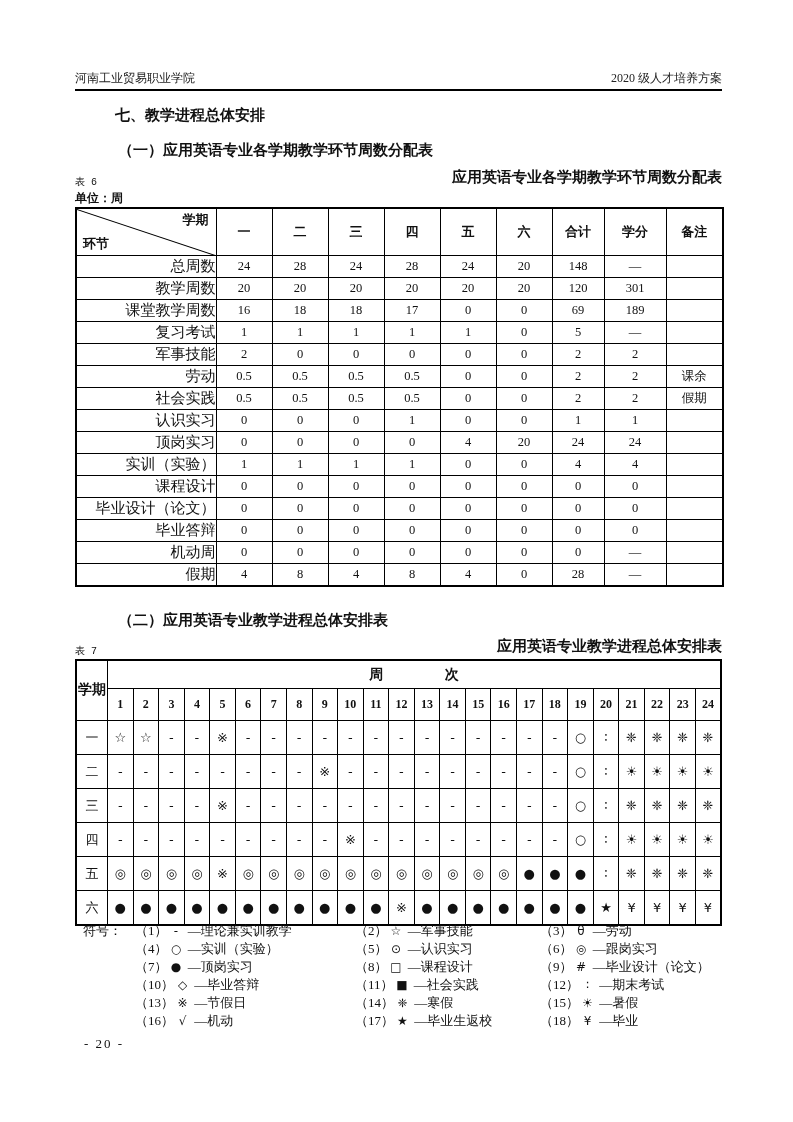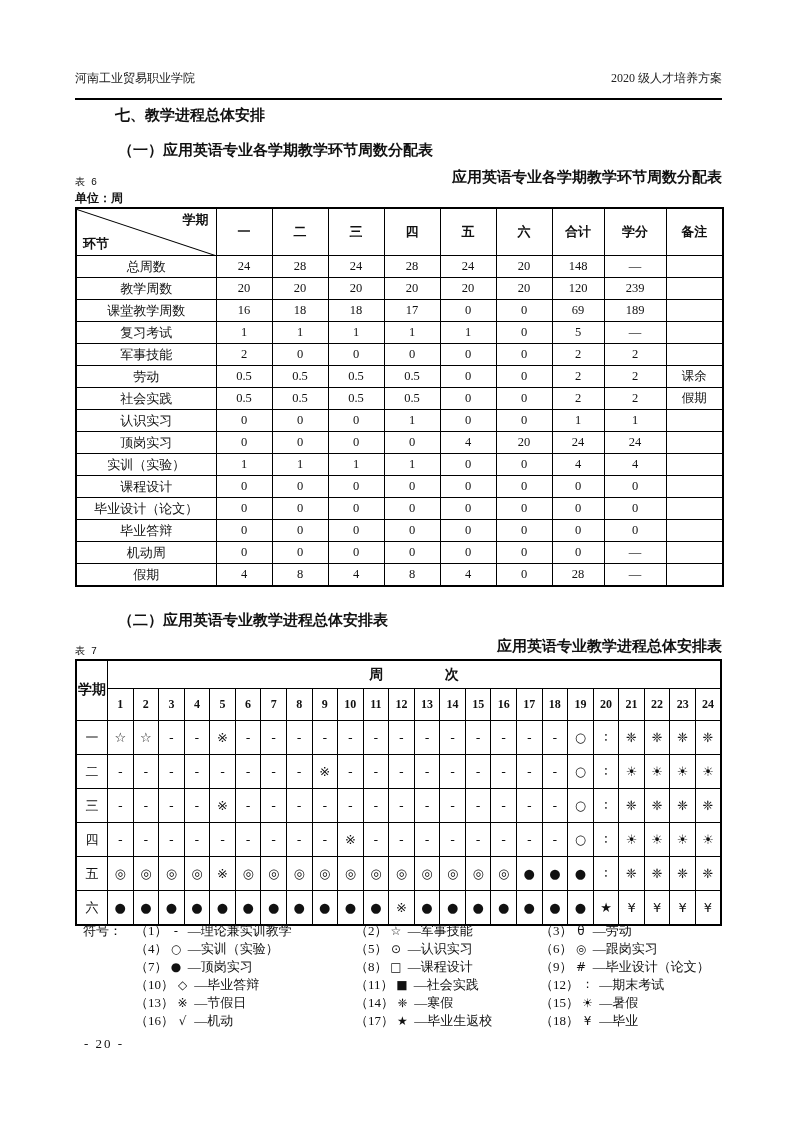--- a/index.html
+++ b/index.html
@@ -2,36 +2,36 @@
 <html><head>
 <meta charset="utf-8">
 <style>
   html,body{margin:0;padding:0;background:#e8e8e8;}
   .page{position:relative;width:793px;height:1122px;background:#ffffff;margin:0 auto;
         font-family:"Liberation Serif","DejaVu Serif",serif;color:#111;overflow:hidden;
         box-shadow:0 0 4px rgba(0,0,0,.25);}
   
   .doc-header{position:absolute;top:70px;left:75px;width:647px;display:flex;
               justify-content:space-between;font-size:12px;color:#222;
-              border-bottom:2px solid #000;padding-bottom:11px;}
+              border-bottom:2px solid #000;padding-bottom:2px;}
   
   .h1{position:absolute;top:106px;left:115px;font-size:15px;font-weight:bold;}
   .h2{position:absolute;font-size:15px;font-weight:bold;left:118px;}
   .cap-row{position:absolute;left:75px;width:647px;height:22px;}
   .cap-no{position:absolute;left:0;bottom:1px;font-size:10px;font-family:Liberation Mono, monospace;}
   .cap-title{position:absolute;left:0;right:0;text-align:right;font-size:15px;font-weight:bold;}
   .unit{position:absolute;top:190px;left:75px;width:647px;text-align:left;
         font-size:12px;font-weight:bold;}
   
   table{border-collapse:collapse;table-layout:fixed;}
   .t6{position:absolute;top:207px;left:75px;width:647px;border:2px solid #000;}
   .t6 th,.t6 td{border:1px solid #000;text-align:center;vertical-align:middle;
                 font-size:12.5px;padding:0;height:21px;line-height:21px;overflow:hidden;}
   .t6 thead th{height:46px;font-weight:bold;font-size:13px;line-height:normal;}
-  .t6 td.lbl{font-size:13px;}
+  .t6 td.lbl{font-size:15px;text-align:right;}
   .diag{position:relative;}
   .diag-line{position:absolute;left:0;top:0;width:147px;height:0;border-top:1px solid #000;
              transform:rotate(18.4deg);transform-origin:0 0;}
   .diag-top{position:absolute;top:2px;right:7px;font-weight:bold;font-size:13px;}
   .diag-bottom{position:absolute;bottom:2px;left:6px;font-weight:bold;font-size:13px;}
   
   .t7{position:absolute;top:659px;left:75px;width:647px;border:2px solid #000;}
   .t7 th,.t7 td{border:1px solid #000;text-align:center;vertical-align:middle;padding:0;overflow:hidden;}
   .t7 .sem-head{width:30px;font-size:14px;font-weight:bold;line-height:1.35;padding:2px 0;}
   .t7 .week-head{height:27px;font-size:14px;font-weight:bold;}
@@ -118,21 +118,21 @@
         </tr>
         <tr>
           <td class="lbl">教学周数</td>
           <td>20</td>
           <td>20</td>
           <td>20</td>
           <td>20</td>
           <td>20</td>
           <td>20</td>
           <td>120</td>
-          <td>239</td>
+          <td>301</td>
           <td></td>
         </tr>
         <tr>
           <td class="lbl">课堂教学周数</td>
           <td>16</td>
           <td>18</td>
           <td>18</td>
           <td>17</td>
           <td>0</td>
           <td>0</td>

